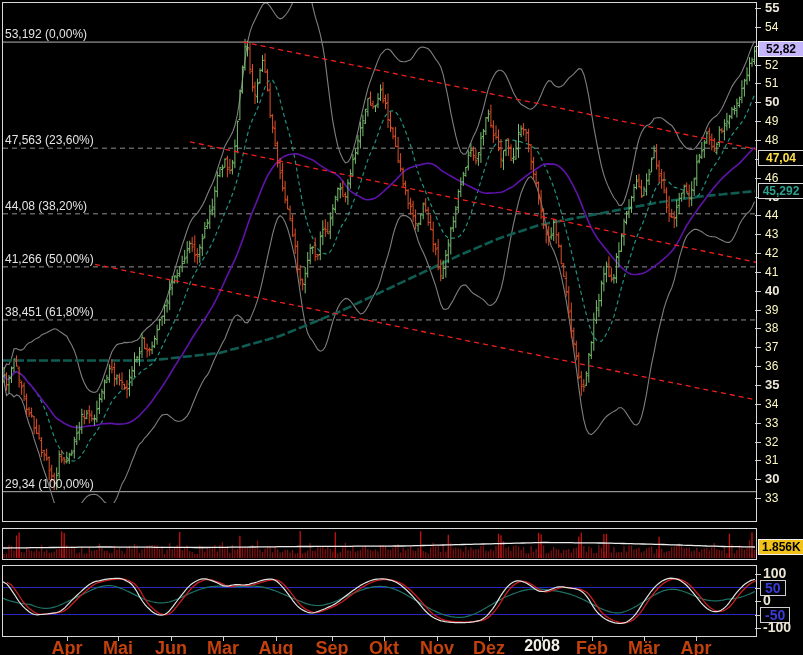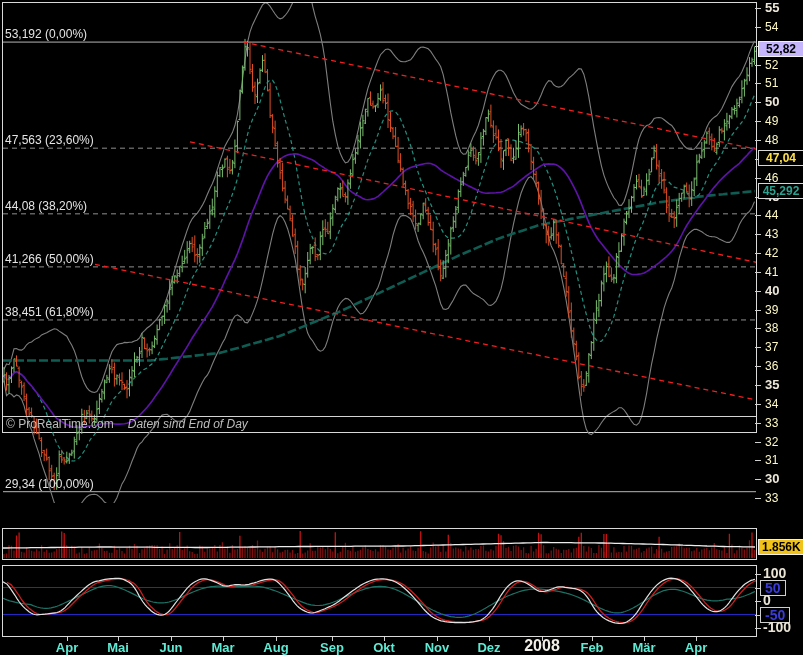--- a/index.html
+++ b/index.html
@@ -1,38 +1,38 @@
 <!DOCTYPE html>
 <html><head>
 <meta charset="utf-8">
 <style>
   html,body{margin:0;padding:0;background:#000;}
   .stage{position:relative;width:803px;height:655px;background:#000;overflow:hidden;
          font-family:"Liberation Sans",sans-serif;-webkit-font-smoothing:antialiased;}
   .panel{position:absolute;border:1px solid #d9d9d9;background:#000;box-sizing:border-box;}
-  .panel-main{left:2px;top:2px;width:755px;height:431px;}
+  .panel-main{left:2px;top:2px;width:755px;height:520px;}
   .panel-vol{left:2px;top:528px;width:755px;height:32px;}
   .panel-osc{left:2px;top:565px;width:755px;height:72px;}
   svg{display:block;}
   .fib{position:absolute;left:2px;color:#e4e4e4;font-size:12px;line-height:13px;white-space:nowrap;}
   .credit{position:absolute;left:0;bottom:0;width:100%;height:16px;border-top:1px solid #d4d4d4;
           color:#bdbdbd;font-size:12px;line-height:15px;padding-left:3px;box-sizing:border-box;white-space:nowrap;}
   .credit .it{font-style:italic;margin-left:14px;}
   .pxlabel{position:absolute;left:765px;color:#fef9c3;font-size:12px;line-height:12px;}
   .pxlabel.b5{font-weight:bold;font-size:13px;color:#ece7d8;}
   .ptick{position:absolute;left:755px;width:6px;height:1px;background:#cfcfcf;}
   .badge{position:absolute;left:758px;min-width:38px;padding:0 3px;height:14px;line-height:14px;
          text-align:center;font-size:12px;font-weight:bold;border:1px solid #d6d6d6;background:#000;white-space:nowrap;}
   .badge-last{background:#c4b5fd;color:#000;border-color:#efefef;}
   .badge-purple{color:#fde047;}
   .badge-teal{color:#2da18f;}
   .badge-vol{background:#f1c318;color:#000;border-color:#efefef;}
   .osc-label{position:absolute;left:763px;color:#e9e4d5;font-weight:bold;font-size:14px;line-height:13px;}
   .osc-label.boxed{left:760px;color:#3b3bd8;border:1px solid #cfcfcf;padding:0 4px;line-height:14px;height:14px;background:#000;}
-  .month{position:absolute;transform:translateX(-50%);color:#5eead4;font-weight:bold;font-size:13px;line-height:14px;white-space:nowrap;}
+  .month{position:absolute;transform:translateX(-50%);color:#c2410c;font-weight:bold;font-size:18px;line-height:14px;white-space:nowrap;}
   .month.year{font-size:16px;color:#f1eee5;}
   .mtick{position:absolute;width:1px;height:4px;background:#d0d0d0;}
 </style>
 </head>
 <body>
 
 <div class="stage">
 
   <div class="panel panel-main">
     <svg id="mainSvg" width="753" height="500" viewBox="3 3 753 500">
@@ -73,23 +73,20 @@
         </g>
       </svg>
     <div id="fibLabels">
         <div class="fib" style="top: 25.0808px;">53,192 (0,00%)</div>
         <div class="fib" style="top: 131.187px;">47,563 (23,60%)</div>
         <div class="fib" style="top: 196.842px;">44,08 (38,20%)</div>
         <div class="fib" style="top: 249.886px;">41,266 (50,00%)</div>
         <div class="fib" style="top: 302.949px;">38,451 (61,80%)</div>
         <div class="fib" style="top: 474.691px;">29,34 (100,00%)</div>
       </div>
-    <div class="credit">
-      <span>© ProRealTime.com</span><span class="it">Daten sind End of Day</span>
-    </div>
   </div>
 
   <div class="panel panel-vol">
     <svg id="volSvg" width="753" height="30" viewBox="0 0 753 30">
         <path d="M1,29L1,24.9M3.5,29L3.5,24.4M6,29L6,16.2M8.5,29L8.5,16.7M11,29L11,21.4M13.5,29L13.5,20.8M16.1,29L16.1,20.0M18.6,29L18.6,22.7M21.1,29L21.1,23.6M23.6,29L23.6,18.1M26.1,29L26.1,20.6M28.6,29L28.6,21.7M31.1,29L31.1,22.4M33.6,29L33.6,20.2M36.1,29L36.1,22.3M38.6,29L38.6,16.2M41.2,29L41.2,22.8M43.7,29L43.7,20.7M46.2,29L46.2,23.7M48.7,29L48.7,23.6M51.2,29L51.2,22.4M53.7,29L53.7,20.1M56.2,29L56.2,18.1M58.7,29L58.7,24.3M61.2,29L61.2,15.5M63.7,29L63.7,16.3M66.3,29L66.3,19.4M68.8,29L68.8,16.7M71.3,29L71.3,17.6M73.8,29L73.8,24.6M76.3,29L76.3,23.4M78.8,29L78.8,17.9M81.3,29L81.3,24.8M83.8,29L83.8,24.2M86.3,29L86.3,18.1M88.8,29L88.8,21.7M91.4,29L91.4,21.2M93.9,29L93.9,20.8M96.4,29L96.4,14.6M98.9,29L98.9,18.8M101.4,29L101.4,22.0M103.9,29L103.9,21.8M106.4,29L106.4,23.8M108.9,29L108.9,23.8M111.4,29L111.4,16.8M113.9,29L113.9,20.7M116.5,29L116.5,19.3M119,29L119,22.0M121.5,29L121.5,24.6M124,29L124,18.8M126.5,29L126.5,16.7M129,29L129,20.1M131.5,29L131.5,15.1M134,29L134,16.7M136.5,29L136.5,23.9M139,29L139,20.2M141.6,29L141.6,19.2M144.1,29L144.1,17.0M146.6,29L146.6,16.4M149.1,29L149.1,15.9M151.6,29L151.6,16.3M154.1,29L154.1,16.3M156.6,29L156.6,20.1M159.1,29L159.1,17.6M161.6,29L161.6,24.9M164.1,29L164.1,20.4M166.7,29L166.7,14.3M169.2,29L169.2,20.1M171.7,29L171.7,18.2M174.2,29L174.2,16.2M176.7,29L176.7,20.0M179.2,29L179.2,21.1M181.7,29L181.7,19.2M184.2,29L184.2,16.4M186.7,29L186.7,22.2M189.2,29L189.2,22.9M191.8,29L191.8,24.9M194.3,29L194.3,24.8M196.8,29L196.8,16.5M199.3,29L199.3,17.5M201.8,29L201.8,22.8M204.3,29L204.3,19.4M206.8,29L206.8,19.6M209.3,29L209.3,18.5M211.8,29L211.8,16.0M214.3,29L214.3,22.5M216.9,29L216.9,16.1M219.4,29L219.4,13.3M221.9,29L221.9,19.4M224.4,29L224.4,17.5M226.9,29L226.9,23.7M229.4,29L229.4,16.1M231.9,29L231.9,20.4M234.4,29L234.4,19.9M236.9,29L236.9,18.2M239.4,29L239.4,17.7M242,29L242,17.2M244.5,29L244.5,18.4M247,29L247,19.1M249.5,29L249.5,16.1M252,29L252,19.5M254.5,29L254.5,11.5M257,29L257,20.6M259.5,29L259.5,22.9M262,29L262,19.7M264.5,29L264.5,17.8M267.1,29L267.1,17.3M269.6,29L269.6,23.3M272.1,29L272.1,17.3M274.6,29L274.6,20.3M277.1,29L277.1,23.4M279.6,29L279.6,22.7M282.1,29L282.1,21.0M284.6,29L284.6,20.7M287.1,29L287.1,23.5M289.6,29L289.6,20.9M292.2,29L292.2,24.8M294.7,29L294.7,24.0M297.2,29L297.2,17.1M299.7,29L299.7,24.5M302.2,29L302.2,23.4M304.7,29L304.7,21.4M307.2,29L307.2,14.2M309.7,29L309.7,21.7M312.2,29L312.2,21.8M314.8,29L314.8,17.9M317.3,29L317.3,18.6M319.8,29L319.8,17.8M322.3,29L322.3,20.2M324.8,29L324.8,18.1M327.3,29L327.3,19.9M329.8,29L329.8,22.4M332.3,29L332.3,20.3M334.8,29L334.8,24.3M337.3,29L337.3,22.7M339.8,29L339.8,17.6M342.4,29L342.4,13.7M344.9,29L344.9,21.1M347.4,29L347.4,21.8M349.9,29L349.9,16.7M352.4,29L352.4,22.7M354.9,29L354.9,21.7M357.4,29L357.4,20.7M359.9,29L359.9,18.2M362.4,29L362.4,16.2M364.9,29L364.9,20.0M367.5,29L367.5,21.1M370,29L370,22.0M372.5,29L372.5,20.2M375,29L375,22.4M377.5,29L377.5,16.1M380,29L380,16.1M382.5,29L382.5,17.4M385,29L385,20.5M387.5,29L387.5,21.1M390,29L390,18.7M392.6,29L392.6,16.6M395.1,29L395.1,15.1M397.6,29L397.6,23.5M400.1,29L400.1,18.8M402.6,29L402.6,21.5M405.1,29L405.1,19.5M407.6,29L407.6,17.3M410.1,29L410.1,21.5M412.6,29L412.6,21.9M415.1,29L415.1,18.8M417.7,29L417.7,18.4M420.2,29L420.2,22.1M422.7,29L422.7,22.7M425.2,29L425.2,24.4M427.7,29L427.7,18.5M430.2,29L430.2,13.6M432.7,29L432.7,17.5M435.2,29L435.2,16.3M437.7,29L437.7,23.0M440.2,29L440.2,16.2M442.8,29L442.8,22.5M445.3,29L445.3,20.2M447.8,29L447.8,13.9M450.3,29L450.3,19.4M452.8,29L452.8,18.5M455.3,29L455.3,19.4M457.8,29L457.8,19.7M460.3,29L460.3,22.6M462.8,29L462.8,17.5M465.3,29L465.3,21.3M467.9,29L467.9,18.5M470.4,29L470.4,20.8M472.9,29L472.9,20.0M475.4,29L475.4,20.0M477.9,29L477.9,17.0M480.4,29L480.4,16.4M482.9,29L482.9,21.8M485.4,29L485.4,22.4M487.9,29L487.9,20.3M490.4,29L490.4,21.5M493,29L493,16.8M495.5,29L495.5,17.3M498,29L498,16.8M500.5,29L500.5,11.9M503,29L503,18.9M505.5,29L505.5,17.8M508,29L508,22.0M510.5,29L510.5,16.8M513,29L513,16.3M515.5,29L515.5,17.4M518.1,29L518.1,21.0M520.6,29L520.6,18.2M523.1,29L523.1,24.1M525.6,29L525.6,24.3M528.1,29L528.1,16.8M530.6,29L530.6,22.6M533.1,29L533.1,19.7M535.6,29L535.6,13.5M538.1,29L538.1,24.5M540.6,29L540.6,16.2M543.2,29L543.2,24.3M545.7,29L545.7,24.2M548.2,29L548.2,21.6M550.7,29L550.7,17.9M553.2,29L553.2,19.7M555.7,29L555.7,20.5M558.2,29L558.2,24.0M560.7,29L560.7,20.7M563.2,29L563.2,21.1M565.8,29L565.8,20.1M568.3,29L568.3,23.5M570.8,29L570.8,19.4M573.3,29L573.3,18.8M575.8,29L575.8,17.5M578.3,29L578.3,23.4M580.8,29L580.8,17.0M583.3,29L583.3,22.5M585.8,29L585.8,17.4M588.3,29L588.3,19.1M590.8,29L590.8,24.1M593.4,29L593.4,24.0M595.9,29L595.9,16.1M598.4,29L598.4,18.8M600.9,29L600.9,22.7M603.4,29L603.4,24.4M605.9,29L605.9,13.6M608.4,29L608.4,23.5M610.9,29L610.9,18.3M613.4,29L613.4,23.5M615.9,29L615.9,22.9M618.5,29L618.5,23.2M621,29L621,17.1M623.5,29L623.5,22.6M626,29L626,16.5M628.5,29L628.5,16.7M631,29L631,20.6M633.5,29L633.5,19.8M636,29L636,18.7M638.5,29L638.5,23.5M641,29L641,22.1M643.6,29L643.6,19.6M646.1,29L646.1,18.5M648.6,29L648.6,17.4M651.1,29L651.1,24.4M653.6,29L653.6,19.9M656.1,29L656.1,21.7M658.6,29L658.6,19.7M661.1,29L661.1,23.6M663.6,29L663.6,22.4M666.1,29L666.1,21.9M668.7,29L668.7,17.9M671.2,29L671.2,17.6M673.7,29L673.7,17.2M676.2,29L676.2,14.5M678.7,29L678.7,17.2M681.2,29L681.2,19.3M683.7,29L683.7,18.7M686.2,29L686.2,18.8M688.7,29L688.7,22.2M691.2,29L691.2,21.4M693.8,29L693.8,19.1M696.3,29L696.3,22.8M698.8,29L698.8,20.5M701.3,29L701.3,19.6M703.8,29L703.8,18.9M706.3,29L706.3,21.2M708.8,29L708.8,18.6M711.3,29L711.3,14.1M713.8,29L713.8,20.3M716.3,29L716.3,21.0M718.9,29L718.9,21.5M721.4,29L721.4,17.7M723.9,29L723.9,23.9M726.4,29L726.4,20.0M728.9,29L728.9,15.5M731.4,29L731.4,24.3M733.9,29L733.9,21.2M736.4,29L736.4,16.5M738.9,29L738.9,18.6M741.4,29L741.4,20.4M744,29L744,18.7M746.5,29L746.5,11.3M749,29L749,24.4M751.5,29L751.5,21.0" stroke="#7c0f0f" stroke-width="1.3" fill="none"></path>
         <path d="M13.5,29L13.5,6.6M16.1,29L16.1,3.6M58.7,29L58.7,2.5M61.2,29L61.2,3.9M176.7,29L176.7,3.1M236.9,29L236.9,6.7M297.2,29L297.2,2.1M332.3,29L332.3,3.3M417.7,29L417.7,2.2M445.3,29L445.3,5.7M495.5,29L495.5,4.8M498,29L498,6.3M535.6,29L535.6,3.7M538.1,29L538.1,5.3M575.8,29L575.8,7.8M578.3,29L578.3,3.7M600.9,29L600.9,4.9M603.4,29L603.4,4.9M656.1,29L656.1,7.7M726.4,29L726.4,4.8M749,29L749,3.4" stroke="#c41212" stroke-width="1.3" fill="none"></path>
         <path d="M0,19.0L4,19.0L8,18.9L12,18.9L16,18.8L20,18.8L24,18.8L28,18.7L32,18.7L36,18.6L40,18.6L44,18.6L48,18.5L52,18.5L56,18.4L60,18.4L64,18.4L68,18.3L72,18.3L76,18.2L80,18.2L84,18.2L88,18.1L92,18.1L96,18.0L100,18.0L104,18.0L108,18.0L112,18.1L116,18.1L120,18.1L124,18.1L128,18.1L132,18.2L136,18.2L140,18.2L144,18.2L148,18.2L152,18.3L156,18.3L160,18.3L164,18.3L168,18.3L172,18.4L176,18.4L180,18.4L184,18.4L188,18.4L192,18.5L196,18.5L200,18.5L204,18.5L208,18.4L212,18.4L216,18.3L220,18.3L224,18.3L228,18.2L232,18.2L236,18.1L240,18.1L244,18.1L248,18.0L252,18.0L256,17.9L260,17.9L264,17.9L268,17.8L272,17.8L276,17.7L280,17.7L284,17.7L288,17.6L292,17.6L296,17.5L300,17.5L304,17.5L308,17.5L312,17.4L316,17.4L320,17.4L324,17.4L328,17.4L332,17.3L336,17.3L340,17.3L344,17.3L348,17.3L352,17.2L356,17.2L360,17.2L364,17.2L368,17.2L372,17.1L376,17.1L380,17.1L384,17.1L388,17.1L392,17.0L396,17.0L400,17.0L404,16.9L408,16.8L412,16.7L416,16.6L420,16.5L424,16.4L428,16.3L432,16.2L436,16.1L440,16.0L444,15.9L448,15.8L452,15.7L456,15.6L460,15.5L464,15.4L468,15.3L472,15.2L476,15.1L480,15.0L484,14.9L488,14.8L492,14.7L496,14.6L500,14.5L504,14.4L508,14.3L512,14.2L516,14.1L520,14.0L524,13.9L528,13.8L532,13.7L536,13.6L540,13.5L544,13.5L548,13.6L552,13.6L556,13.6L560,13.7L564,13.7L568,13.7L572,13.8L576,13.8L580,13.8L584,13.9L588,13.9L592,13.9L596,14.0L600,14.0L604,14.1L608,14.2L612,14.3L616,14.4L620,14.5L624,14.6L628,14.7L632,14.8L636,14.9L640,15.0L644,15.1L648,15.2L652,15.3L656,15.4L660,15.5L664,15.6L668,15.8L672,15.9L676,16.0L680,16.2L684,16.3L688,16.4L692,16.6L696,16.7L700,16.8L704,17.0L708,17.1L712,17.2L716,17.4L720,17.5L724,17.6L728,17.6L732,17.7L736,17.7L740,17.8L744,17.8L748,17.9L752,18.0" stroke="#ececec" stroke-width="1.3" fill="none"></path>
       </svg>
   </div>
 

